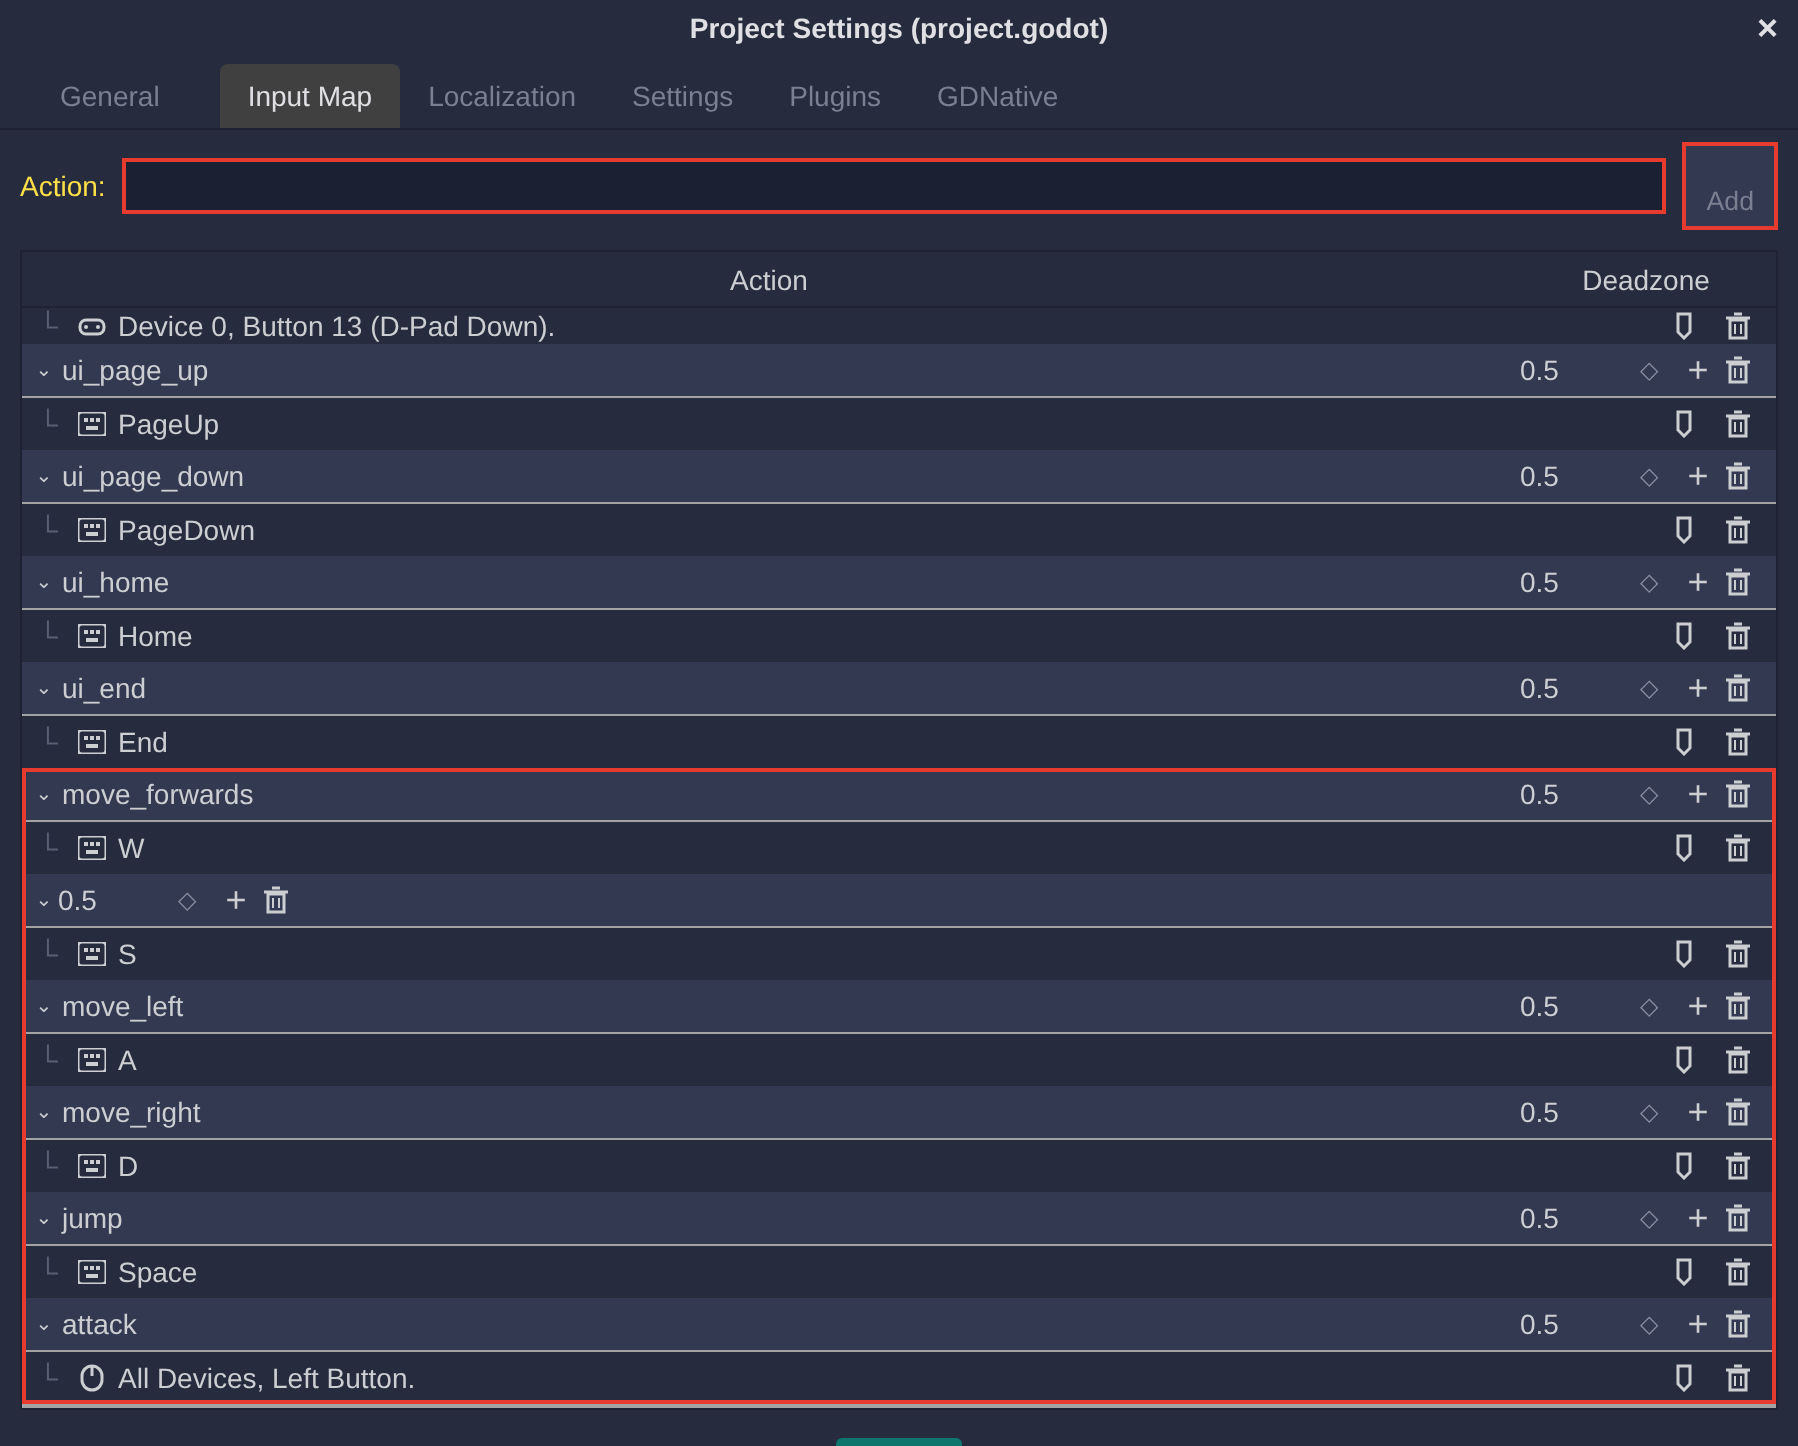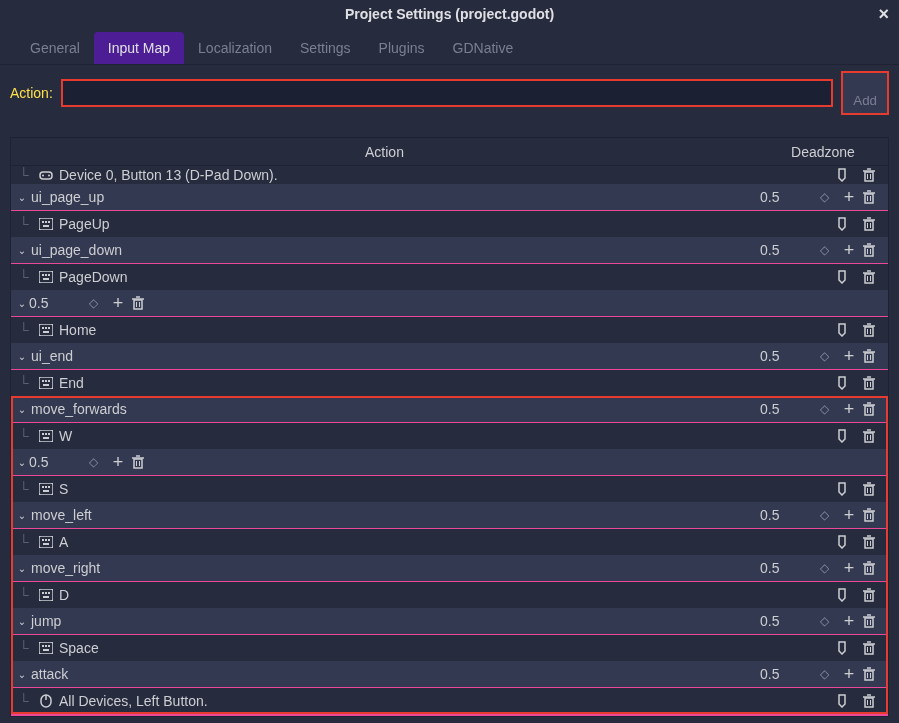--- a/index.html
+++ b/index.html
@@ -1,26 +1,26 @@
 <!DOCTYPE html>
 <html><head>
 <meta charset="utf-8">
 <style>
 * { margin: 0; padding: 0; box-sizing: border-box; font-family: Arial, sans-serif; }
 body { background: #262b3e; color: #cdced2; font-size: 14px; width: 899px; height: 723px; overflow: hidden; position: relative; }
 .titlebar { height: 28px; display: flex; align-items: center; justify-content: center; position: relative; font-weight: bold; color: #e0e0e4; }
 .close-x { position: absolute; right: 10px; top: 4px; font-size: 18px; cursor: pointer; color: #e0e0e4; }
 .tabs { display: flex; gap: 0; padding: 4px 10px 0 16px; border-bottom: 1px solid #1e2233; }
 .tab { padding: 8px 14px; color: #7a7f91; cursor: pointer; border-radius: 4px 4px 0 0; }
-.tab.active { background: #4c1d95; color: #e0e0e4; }
+.tab.active { background: #404040; color: #e0e0e4; margin-left: 16px; }
 .action-bar { display: flex; align-items: center; padding: 6px 10px; gap: 8px; }
 .action-label { color: #fde047; }
 .action-input { flex: 1; background: #1c2033; border: 2px solid #e63b2e; height: 28px; padding: 0 6px; color: #cdced2; outline: none; }
 .add-btn { background: #343952; border: 2px solid #e63b2e; color: #7a7f91; padding: 20px 10px; height: 28px; cursor: pointer; }
-.table-wrap { margin: 16px 10px; border: 1px solid #1e2233; background: #ec4899; height: 580px; display: flex; flex-direction: column; justify-content: space-between; }
+.table-wrap { margin: 4px 10px; border: 1px solid #1e2233; background: #a3a3a3; height: 580px; display: flex; flex-direction: column; justify-content: space-between; }
 .thead { display: flex; background: #262b3e; height: 28px; align-items: center; border-bottom: 1px solid #1e2233; }
 .th-action { flex: 1; text-align: center; color: #cdced2; }
 .th-dead { width: 130px; text-align: center; color: #cdced2; }
 .tbody { overflow-y: auto; flex: 1; position: relative; }
 .action-row { display: flex; align-items: center; height: 26px; background: #333950; margin-bottom: 1px; }
 .chev { width: 14px; text-align: center; font-size: 10px; cursor: pointer; color: #cdced2; margin-left: 4px; }
 .aname { flex: 1; color: #cdced2; padding-left: 2px; }
 .deadval { width: 60px; text-align: left; color: #cdced2; }
 .spinner { width: 16px; color: #8a8fa3; font-size: 12px; cursor: pointer; }
 .plus { width: 26px; text-align: center; font-size: 18px; cursor: pointer; color: #cdced2; }
@@ -170,20 +170,21 @@
             <rect x="3" y="4" width="8" height="9" fill="none" stroke="#cdced2" stroke-width="1.5"></rect>
             <line x1="1" y1="3" x2="13" y2="3" stroke="#cdced2" stroke-width="1.5"></line>
             <line x1="5" y1="1" x2="9" y2="1" stroke="#cdced2" stroke-width="1.5"></line>
             <line x1="5.5" y1="6" x2="5.5" y2="11" stroke="#cdced2"></line>
             <line x1="8.5" y1="6" x2="8.5" y2="11" stroke="#cdced2"></line>
           </svg>
         </span>
       </div>
       <div class="action-row">
         <span class="chev">⌄</span>
+        <span class="aname">ui_home</span>
         <span class="deadval">0.5</span>
         <span class="spinner">◇</span>
         <span class="plus">+</span>
         <span class="trash">
           <svg width="14" height="14" viewBox="0 0 14 14">
             <rect x="3" y="4" width="8" height="9" fill="none" stroke="#cdced2" stroke-width="1.5"></rect>
             <line x1="1" y1="3" x2="13" y2="3" stroke="#cdced2" stroke-width="1.5"></line>
             <line x1="5" y1="1" x2="9" y2="1" stroke="#cdced2" stroke-width="1.5"></line>
             <line x1="5.5" y1="6" x2="5.5" y2="11" stroke="#cdced2"></line>
             <line x1="8.5" y1="6" x2="8.5" y2="11" stroke="#cdced2"></line>

